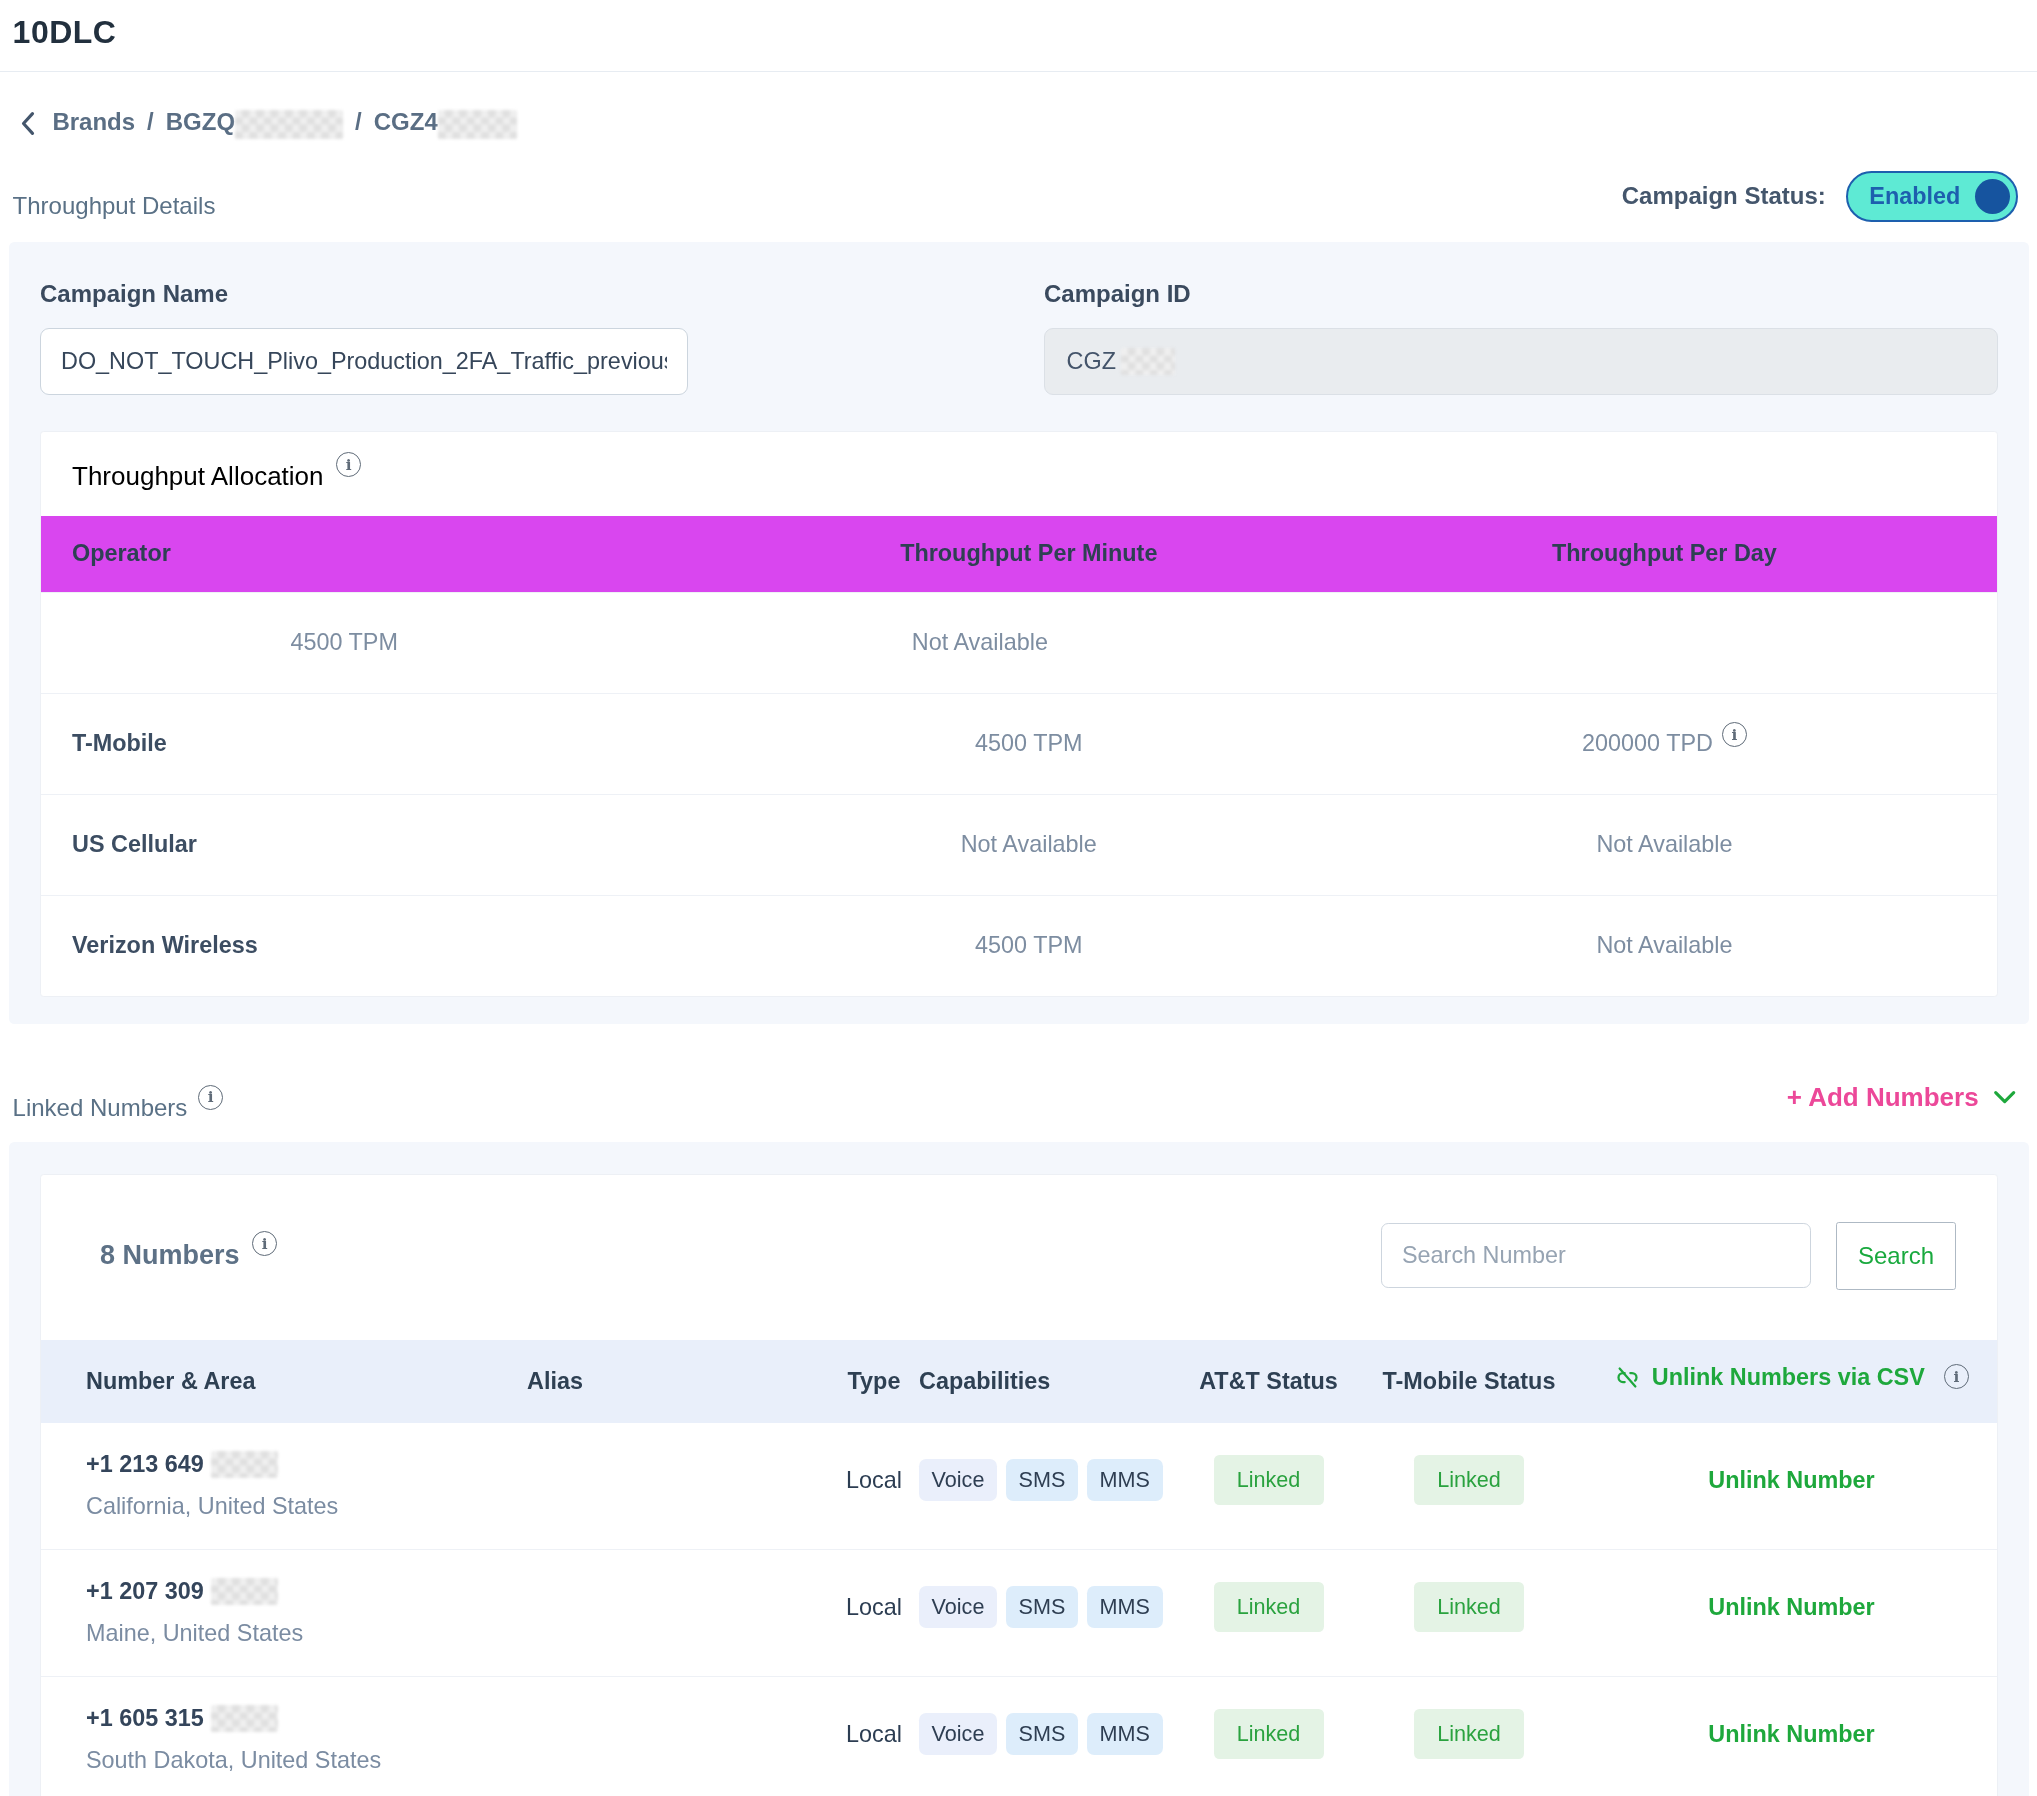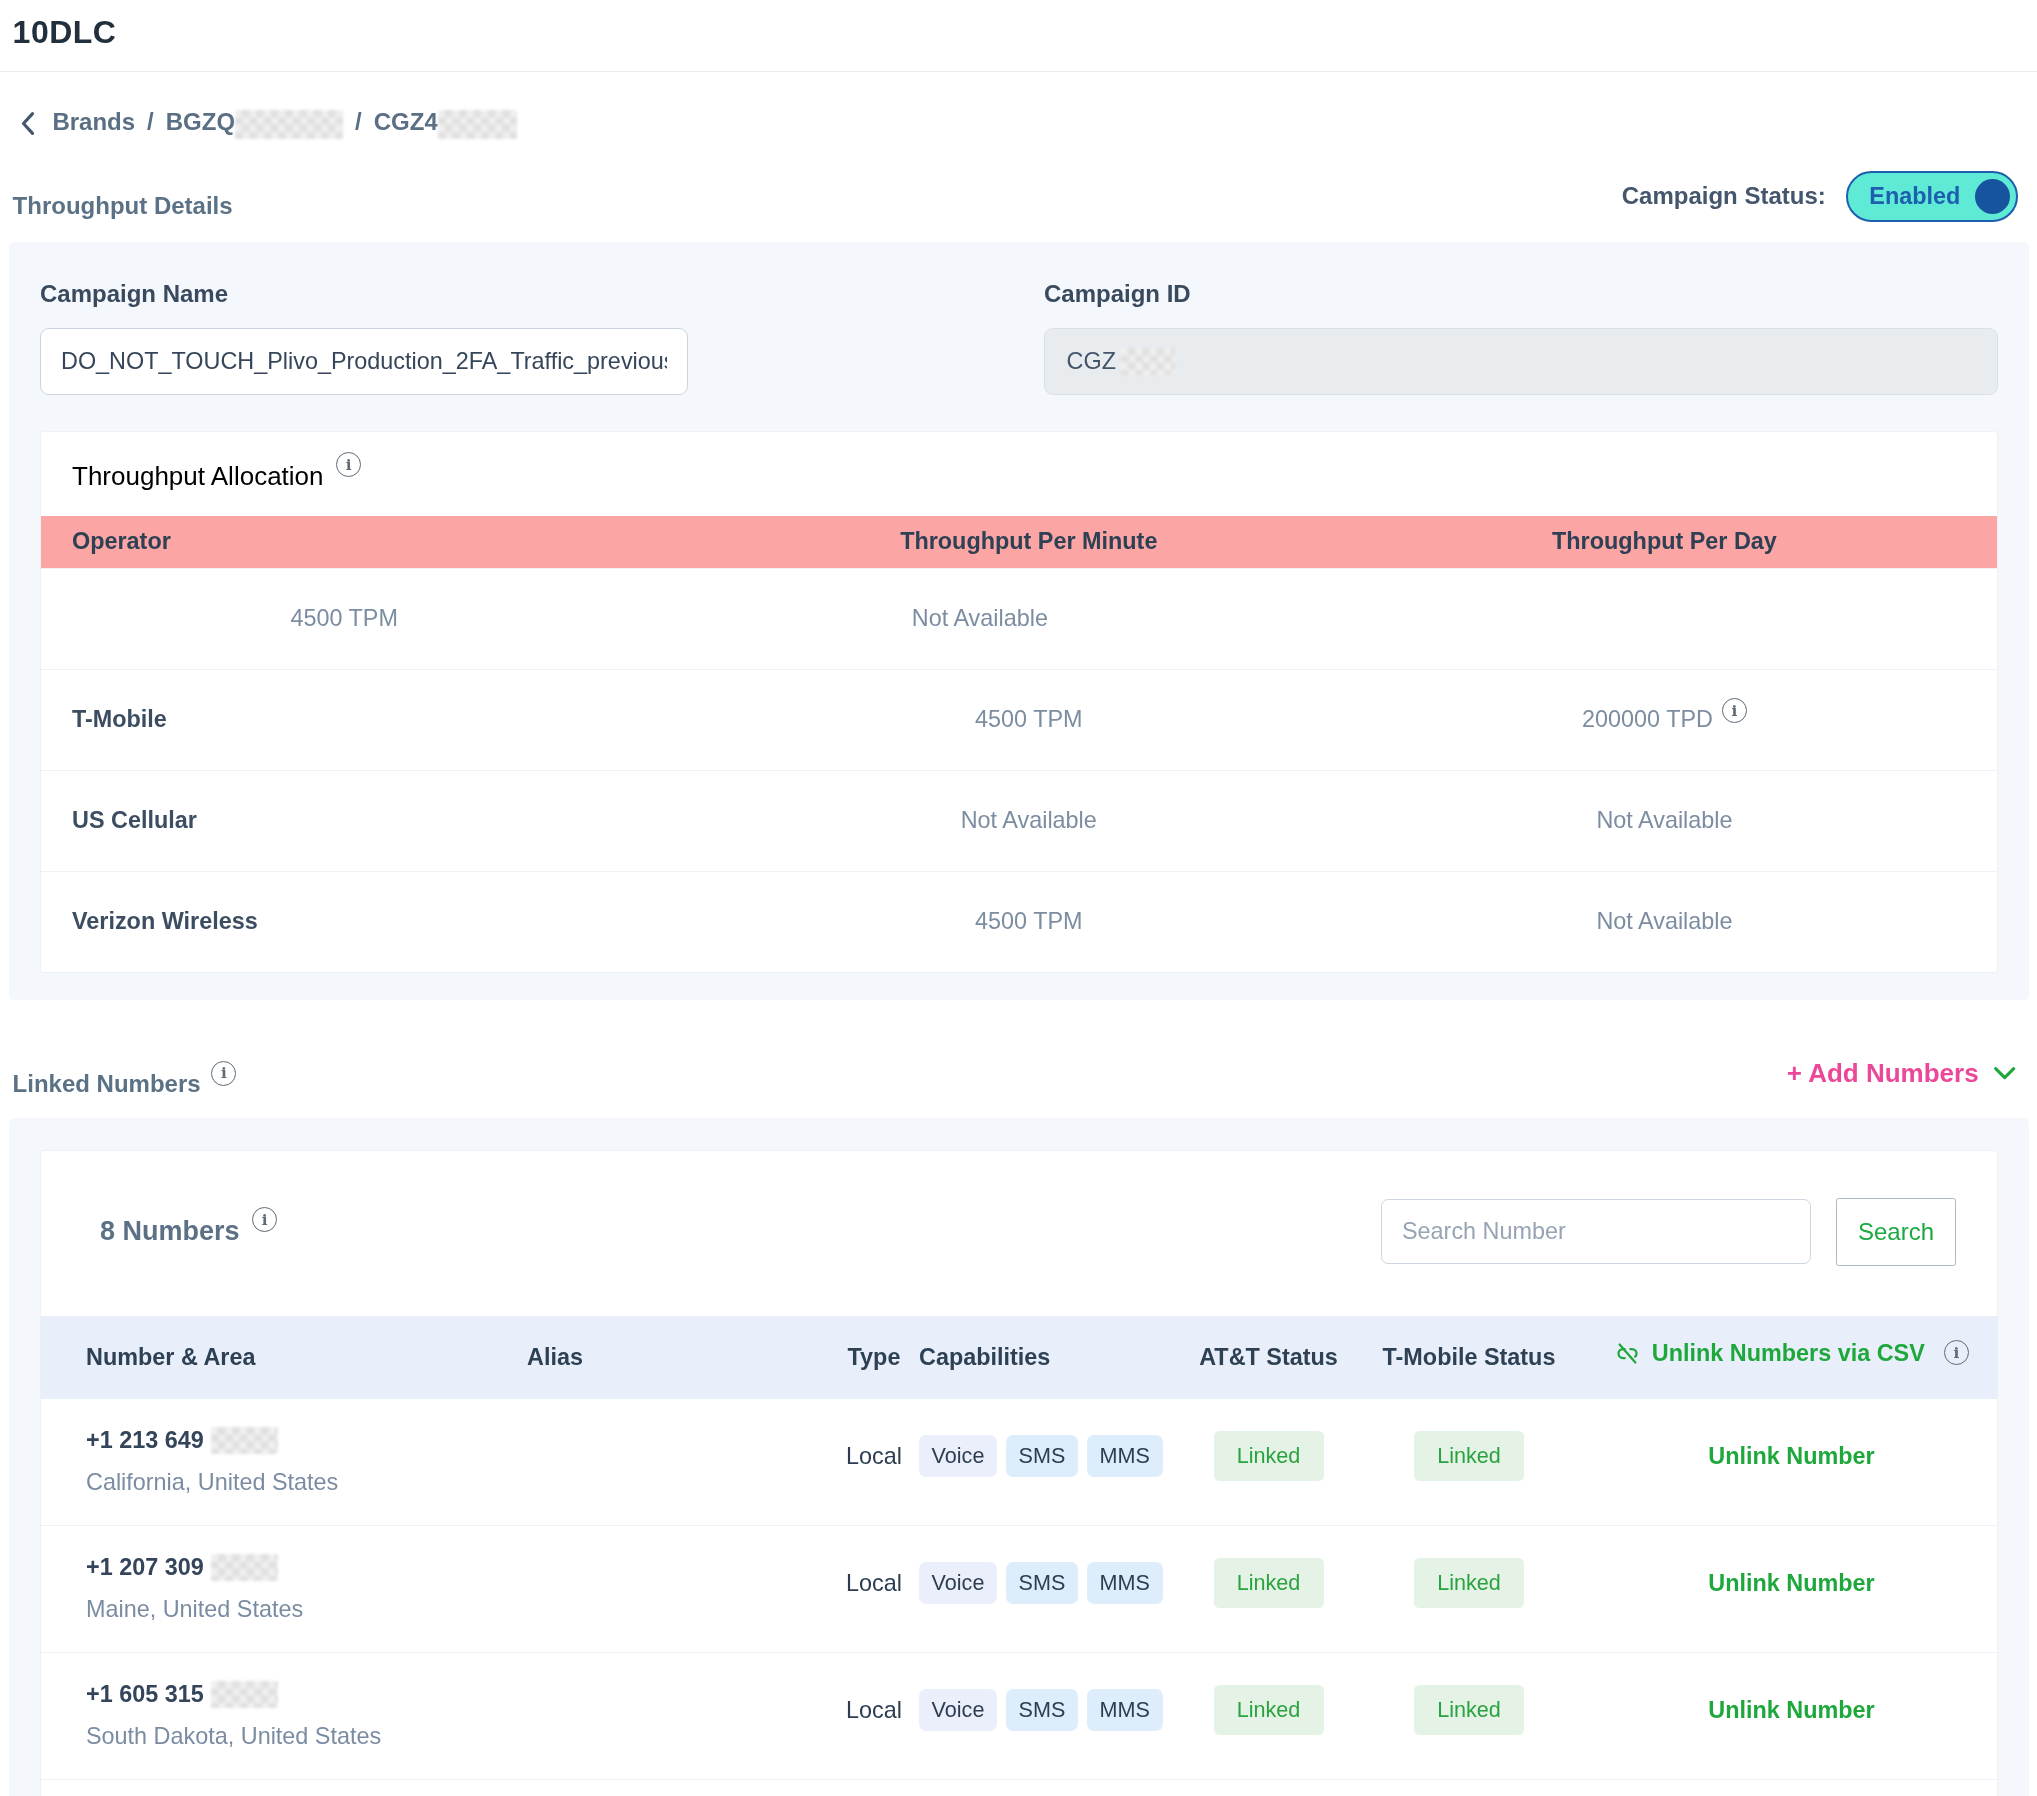--- a/index.html
+++ b/index.html
@@ -9,21 +9,21 @@
   
   .page-title { padding:14.4px 0 0 12.6px; font-size:32px; font-weight:700; color:#22303e; letter-spacing:0.5px; }
   .top-divider { margin-top:20px; border-bottom:0.9px solid #e7ecf2; }
 
   .breadcrumb { margin:36px 0 0 18px; display:flex; align-items:center; gap:14.4px;
                 font-size:24px; color:#5a6e84; }
   .breadcrumb .crumbs { display:flex; align-items:flex-start; gap:12px;font-weight:bold; }
   .back-btn { display:inline-flex; align-items:center; cursor:pointer; }
 
   .section-row { margin:32px 20px 0 12.6px; display:flex; justify-content:space-between; align-items:center; }
-  .section-heading { font-size:24px; font-weight:700; color:#5a7186; display:flex; align-items:flex-start; gap:10.8px;margin-top:20px; }
+  .section-heading { font-size:24px; font-weight:400; color:#5a7186; display:flex; align-items:flex-start; gap:10.8px;margin-top:20px; }
 
   .status-wrap { display:flex; align-items:center; gap:20px; }
   .status-label { font-size:24px; font-weight:700; color:#44566c; }
   .toggle { display:inline-flex; align-items:center; gap:14.4px; padding:6.3px 6.3px 6.3px 21.6px;
             border:2.7px solid #1d5fae; border-radius:40px; background:#5eead4;
             color:#1d5fae; font-weight:700; font-size:23.4px; cursor:pointer; }
   .toggle .knob { width:35px; height:35px; border-radius:50%; background:#16549f; }
 
   
   .panel { margin:20px 9px 0; background:#f4f7fc; border-radius:5.4px; padding:38px 31px 27px; }
@@ -55,21 +55,21 @@
           display:inline-flex; align-items:center; justify-content:center;
           font-size:15.3px; font-weight:700; color:#5f6b78; font-family:"DejaVu Serif", serif;
           cursor:pointer; background:transparent; }
   .info::before { content:"i"; }
   .raised { transform:translateY(-9px); }
 
   
   .card1 { margin-top:36px; }
   .card1-head { padding:29px 0 23.4px 31px; font-size:26px; color:#000000; display:flex; align-items:flex-start; gap:12.6px; }
   .t-row { display:flex; align-items:center; height:101px; border-top:0.9px solid #eef1f6; }
-  .t-header { background:#fca5a5; height:52px; border-top:none; }
+  .t-header { background:#d946ef; height:76px; border-top:none; }
   .t-header > div { font-weight:700; color:#2e4053; font-size:23.4px; }
   .tc1 { width:35%; padding-left:31px; text-align:left; }
   .tc2 { width:31%; text-align:center; }
   .tc3 { width:34%; text-align:center; }
   .op  { font-weight:700; font-size:23.4px; color:#3c4d62; }
   .val { font-size:23.4px; color:#7d8da1; }
   .tpd-cell { display:inline-flex; align-items:center; gap:9px; }
 
   
   .section-row2 { margin:50px 21.6px 0 12.6px; display:flex; justify-content:space-between; align-items:center; }

